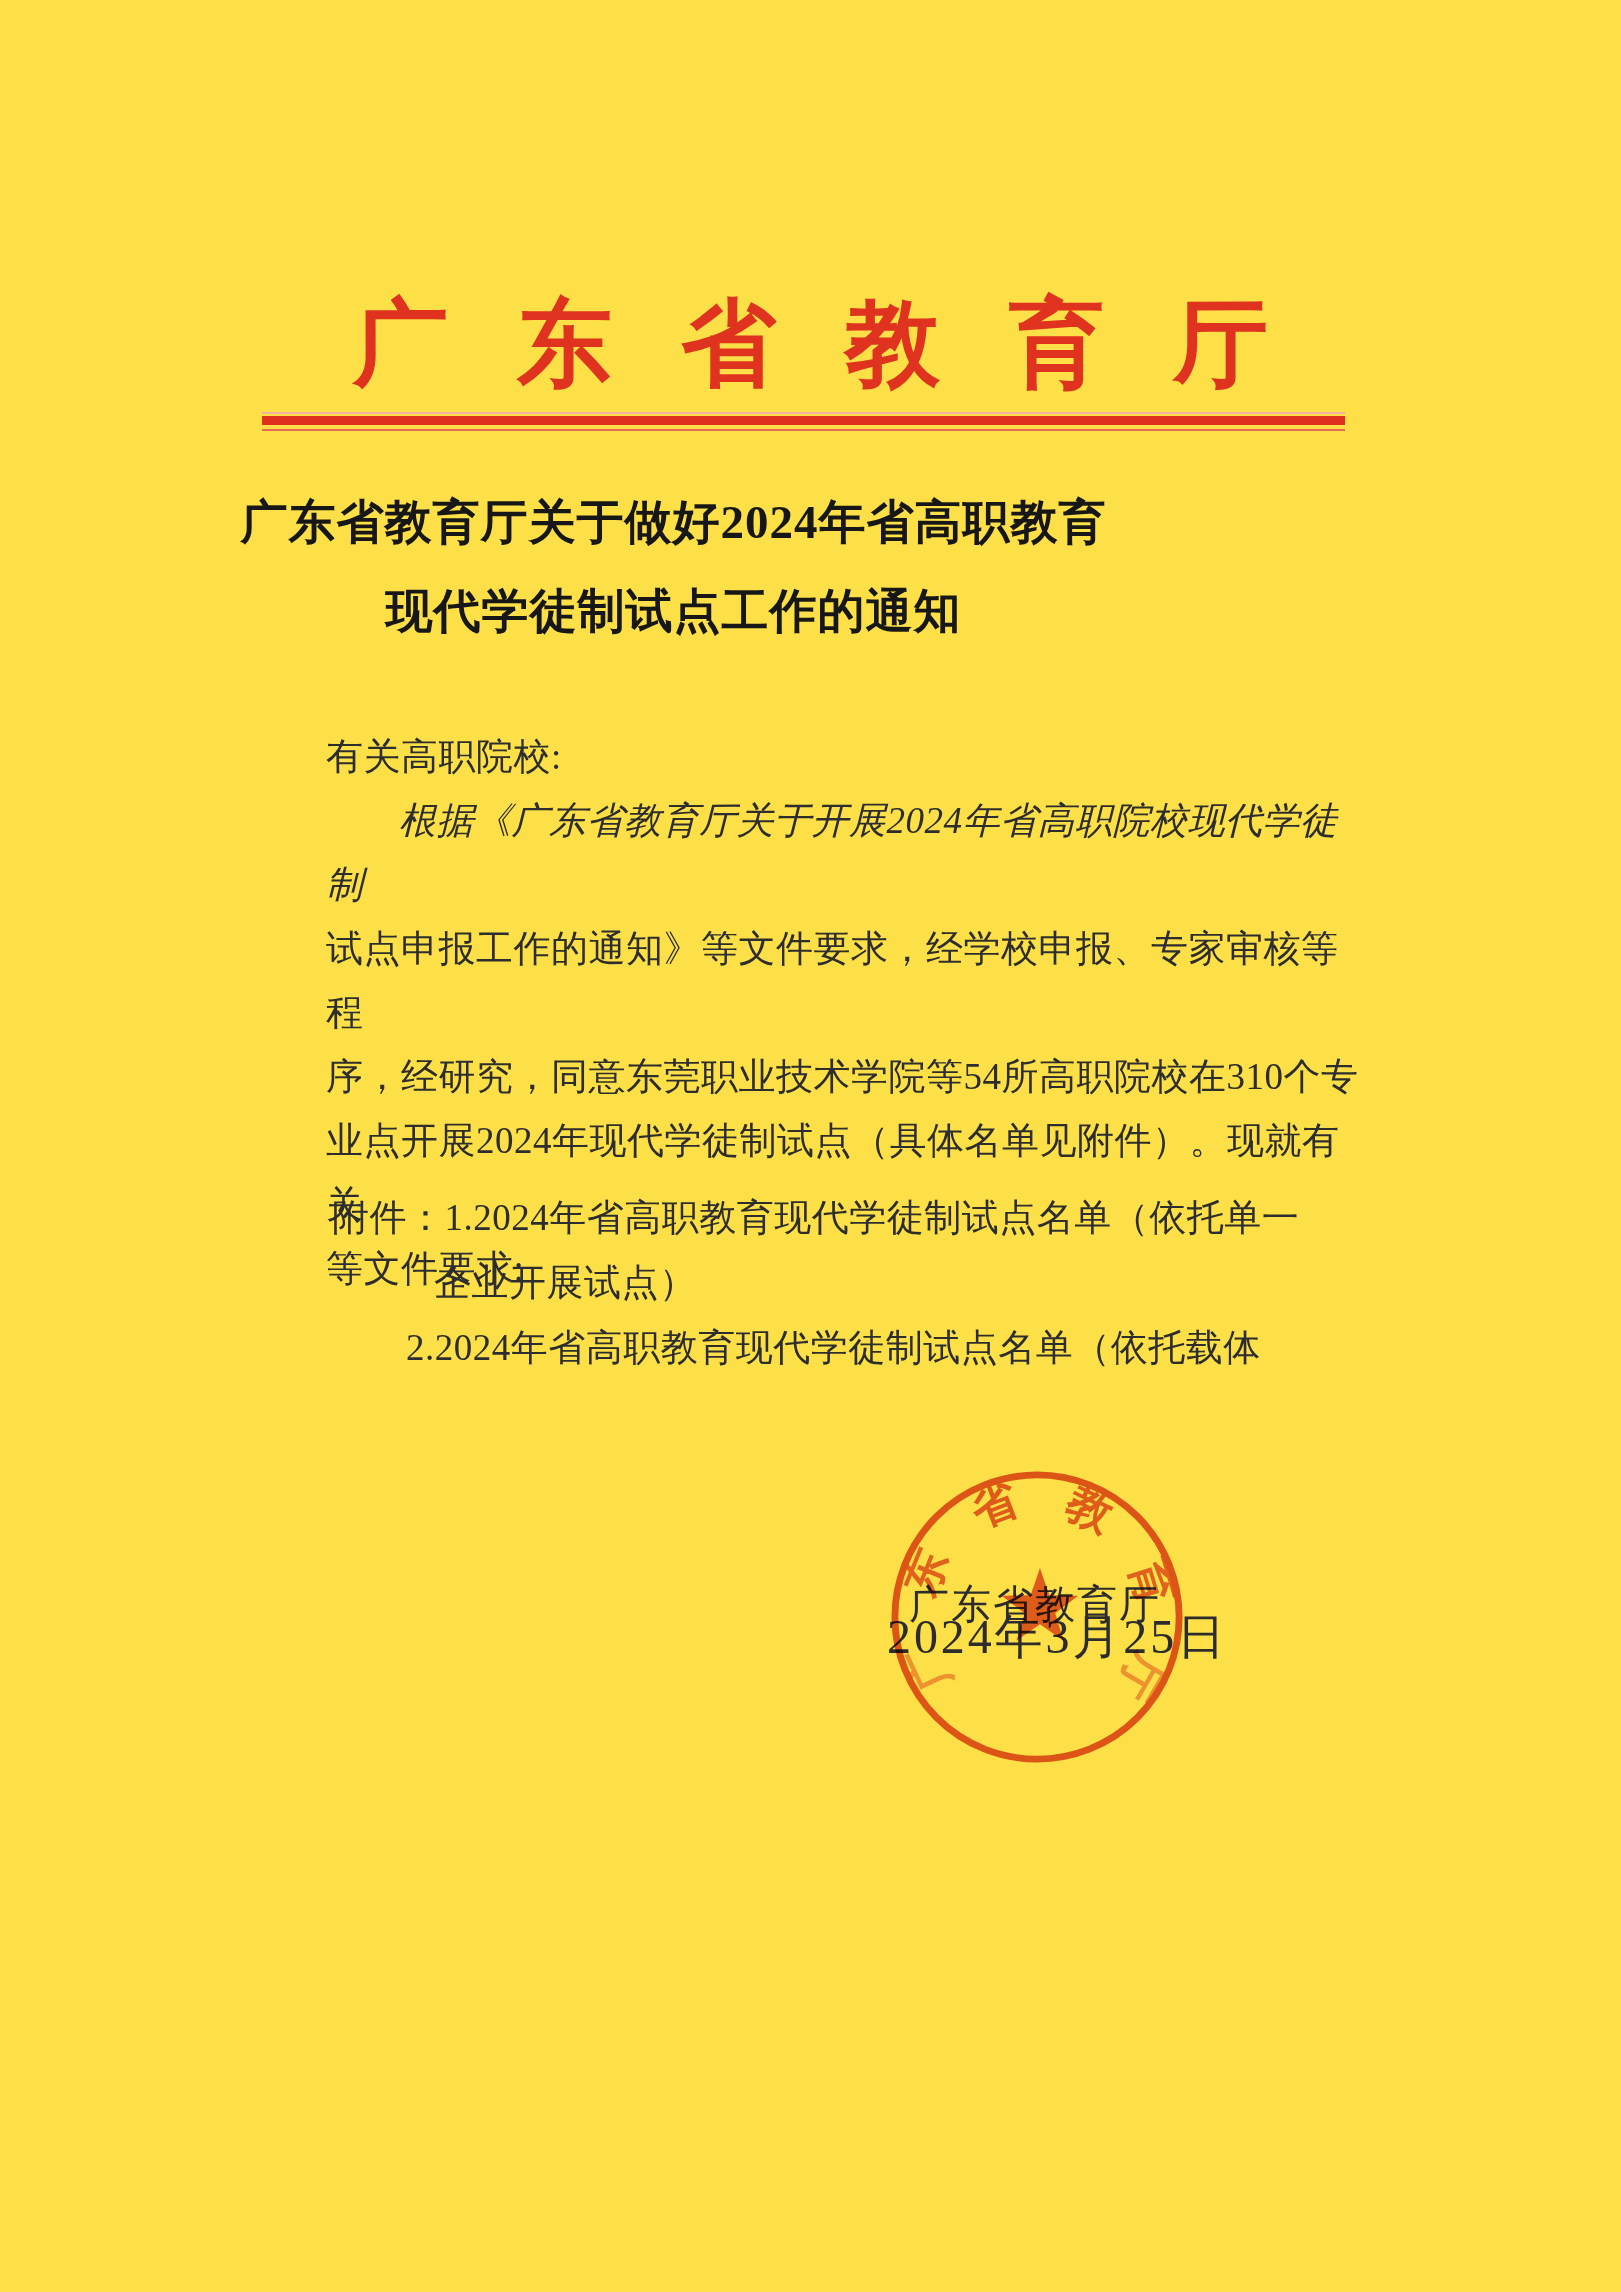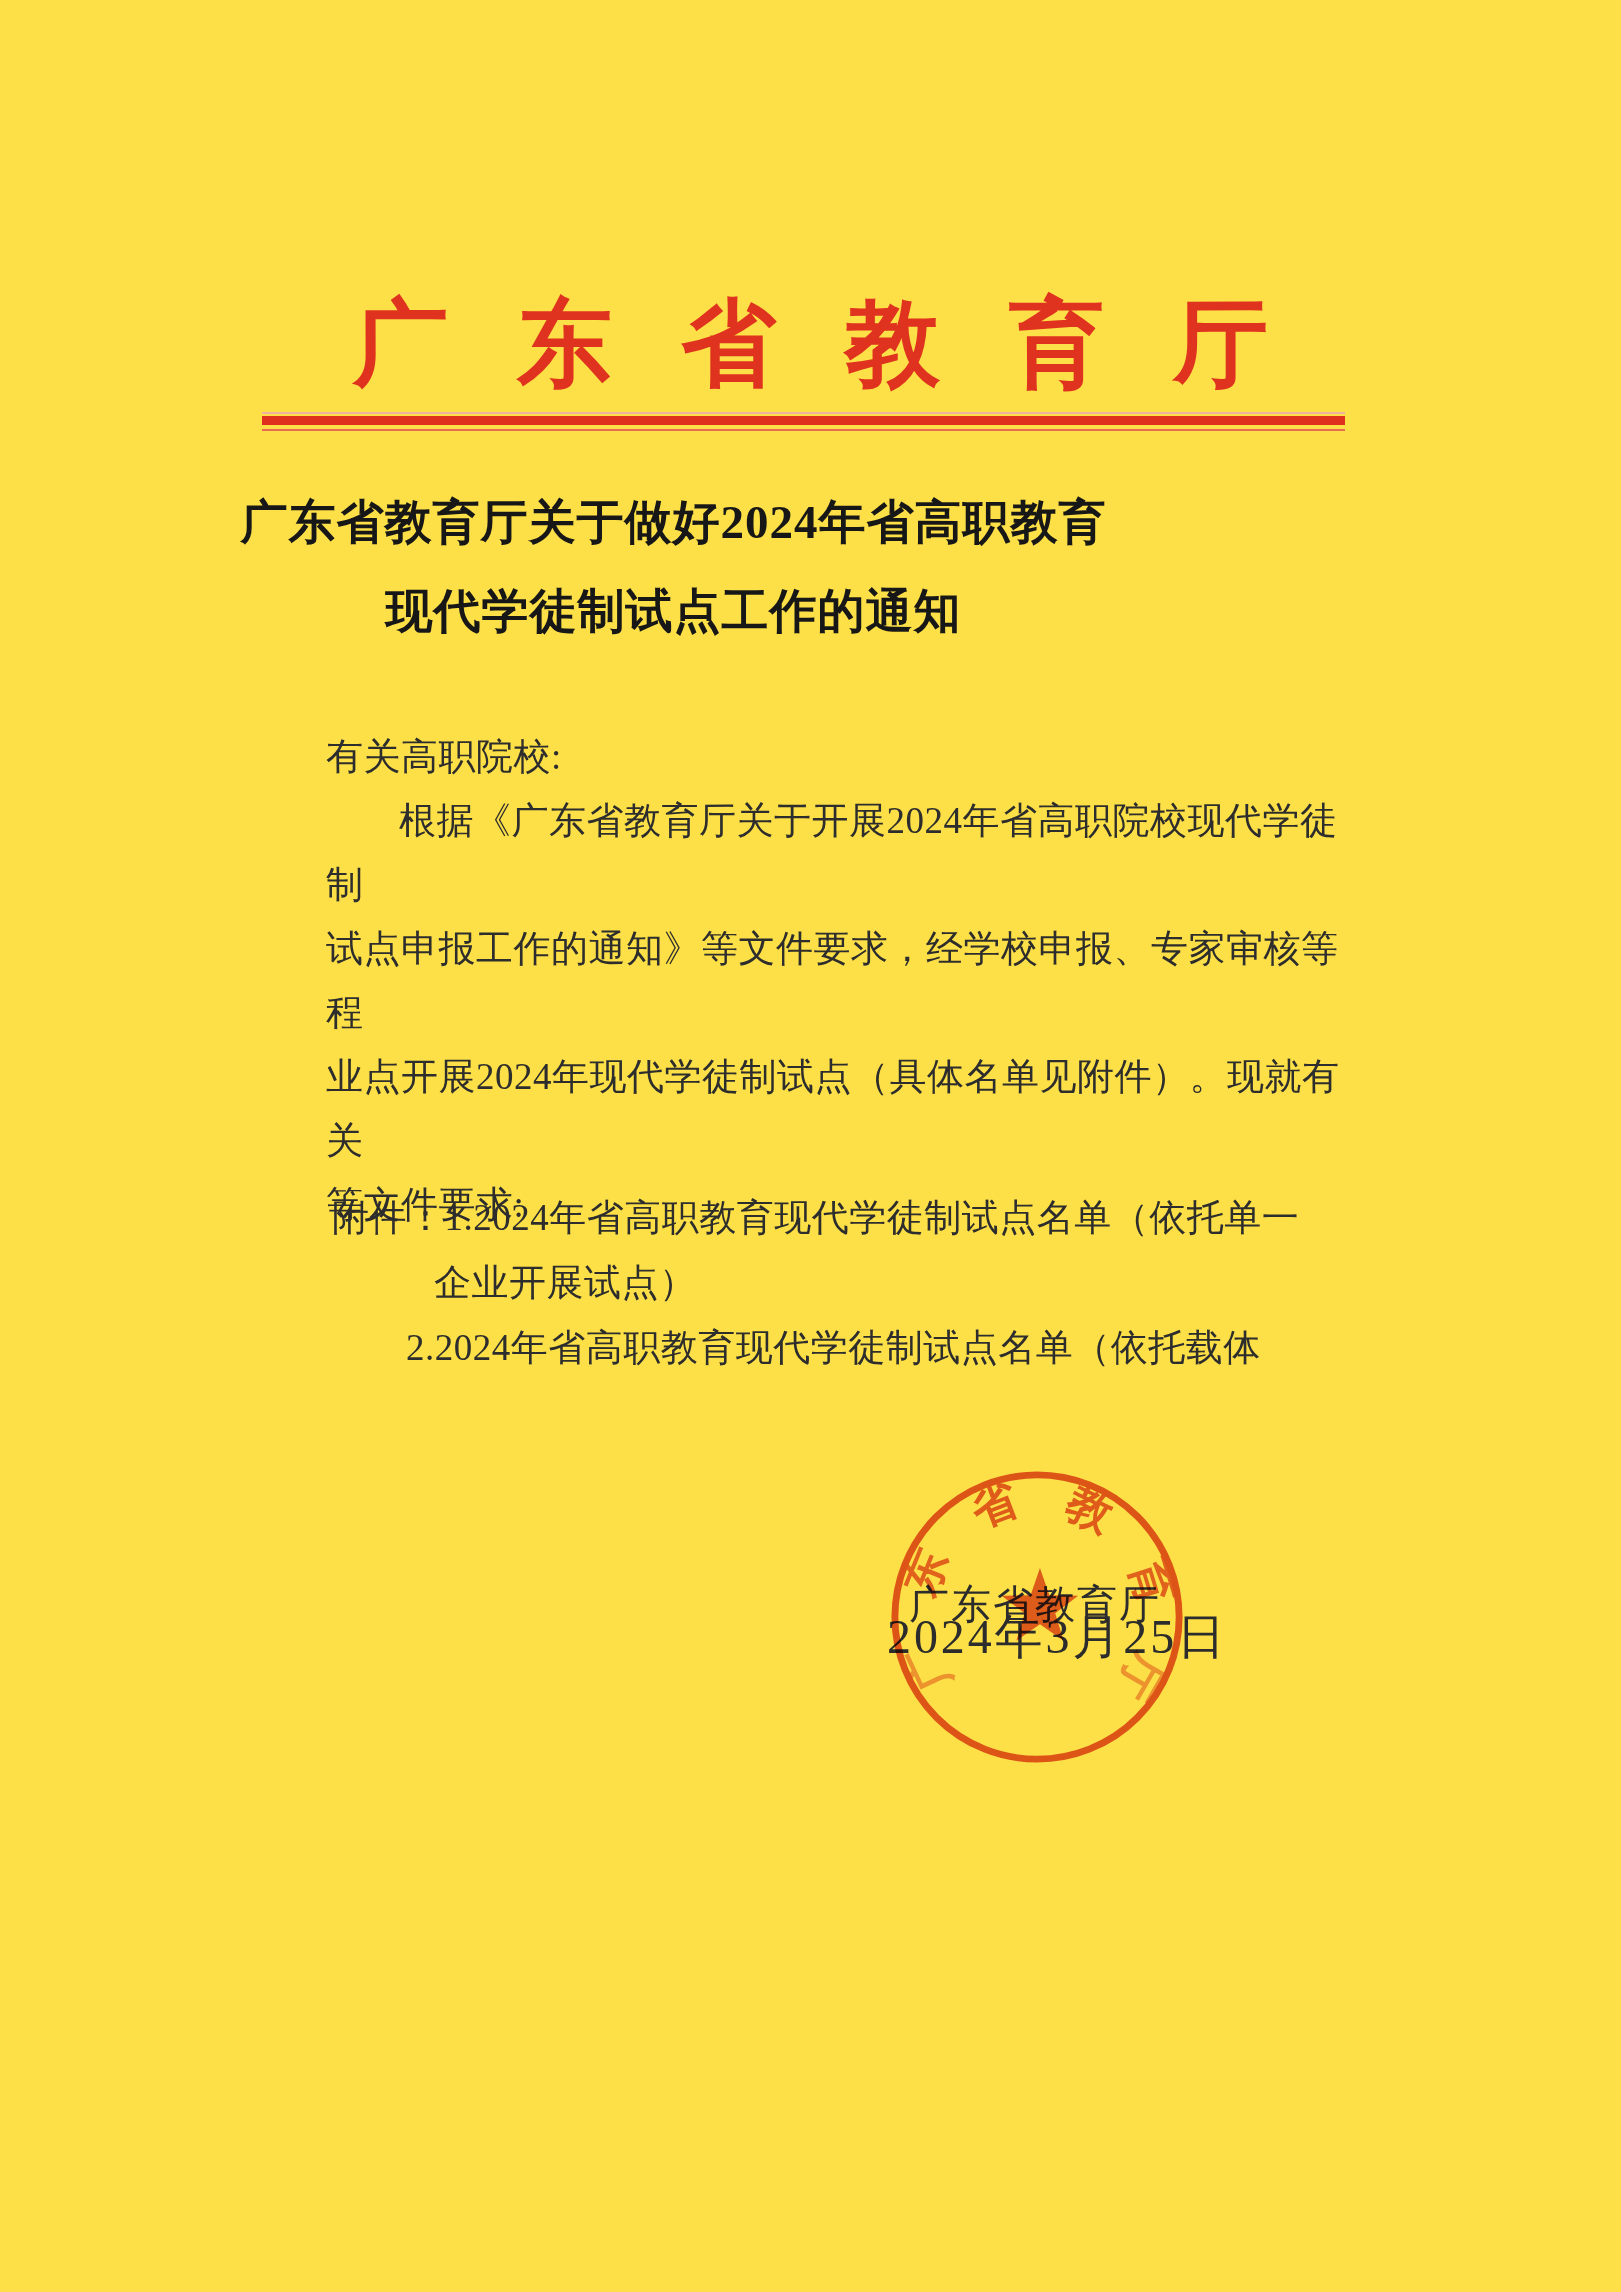--- a/index.html
+++ b/index.html
@@ -32,21 +32,21 @@
     color:#171717;
     letter-spacing:1px;
   }
   
   .body-text{
     position:absolute;top:725px;left:326px;width:1039px;
     font-size:37px;line-height:64px;
     color:#2d2d2d;
     letter-spacing:0.5px;
   }
-  .body-text .indent{text-indent:73px;}
+  .body-text .indent{text-indent:73px;font-style:italic;}
   
   .attachments{
     position:absolute;top:1185px;left:332px;width:1078px;
     font-size:37px;line-height:65px;
     color:#2d2d2d;
     letter-spacing:0.5px;
   }
   .attachments .a1{margin-left:102px;}
   .attachments .a2{margin-left:74px;}
   .attachments .a3{margin-left:145px;}
@@ -89,20 +89,21 @@
 
   <h1 class="doc-title">
     <div>广东省教育厅关于做好2024年省高职教育</div>
     <div>现代学徒制试点工作的通知</div>
   </h1>
 
   <div class="body-text">
     <div class="line">有关高职院校:</div>
     <div class="line indent">根据《广东省教育厅关于开展2024年省高职院校现代学徒制</div>
     <div class="line">试点申报工作的通知》等文件要求，经学校申报、专家审核等程</div>
+    <div class="line">序，经研究，同意东莞职业技术学院等54所高职院校在310个专</div>
     <div class="line">业点开展2024年现代学徒制试点（具体名单见附件）。现就有关</div>
     <div class="line">等文件要求:</div>
   </div>
 
   <div class="attachments">
     <div class="a0">附件：1.2024年省高职教育现代学徒制试点名单（依托单一</div>
     <div class="a1">企业开展试点）</div>
     <div class="a2">2.2024年省高职教育现代学徒制试点名单（依托载体</div>
   </div>
 

